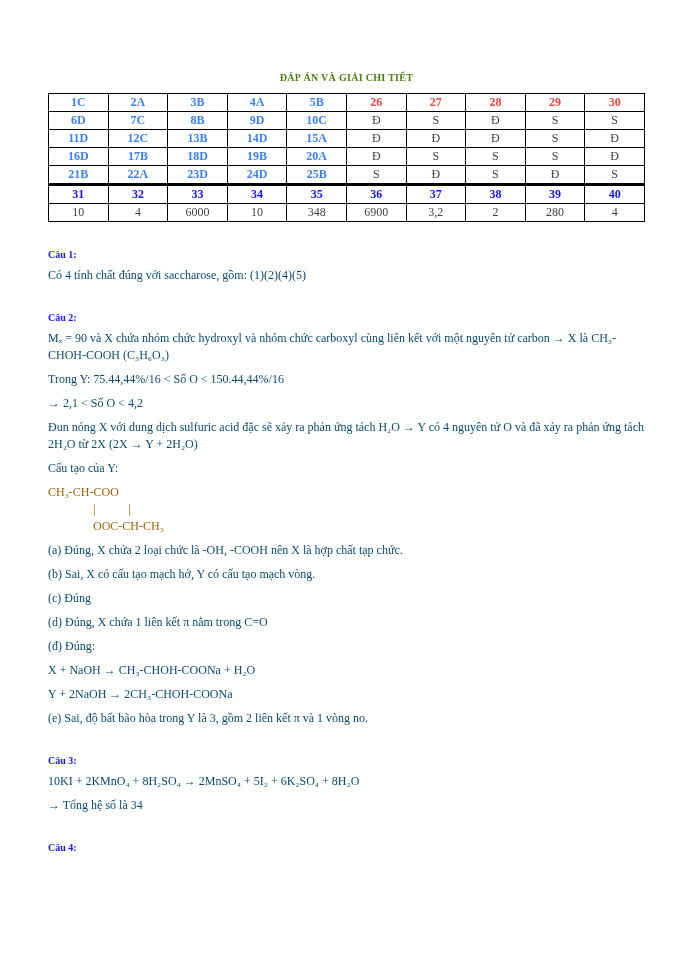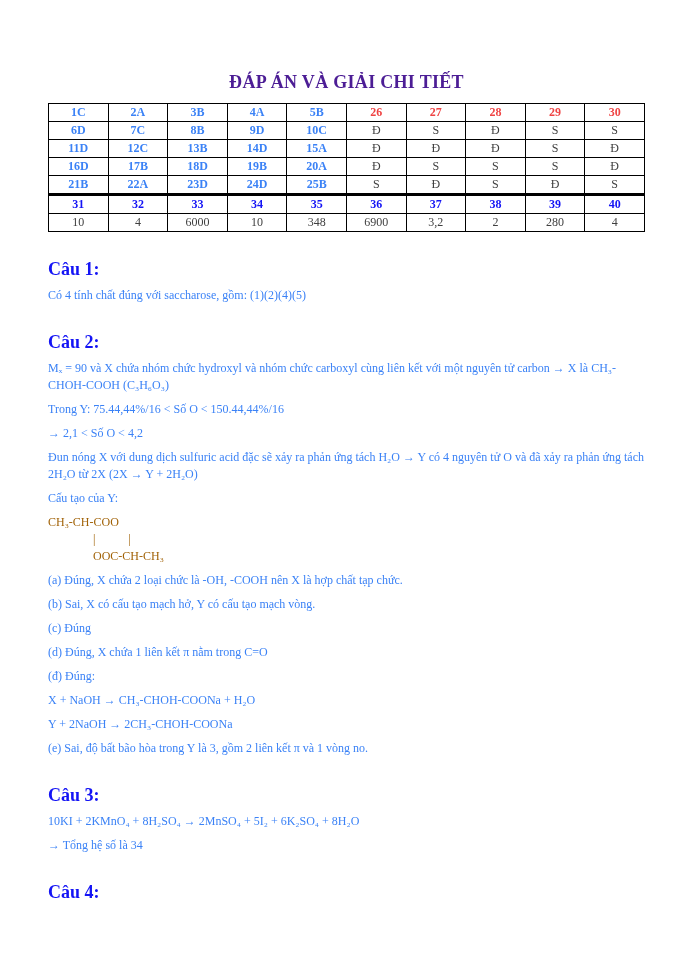--- a/index.html
+++ b/index.html
@@ -12,23 +12,23 @@
     box-sizing: border-box;
     padding: 72px 48px 0 48px;
     font-family: "Liberation Serif", "DejaVu Serif", serif;
     color: #3a3a3a;
     font-size: 12px;
     overflow: hidden;
   }
   h1.doc-title {
     margin: 0 0 10px 0;
     text-align: center;
-    font-size: 18px;
+    font-size: 10px;
     font-weight: bold;
-    color: #4c1d95;
+    color: #4d7c0f;
     letter-spacing: 0.3px;
   }
   table.answers {
     width: 100%;
     border-collapse: collapse;
     border: 1.5px solid #000;
     table-layout: fixed;
   }
   table.answers td {
     border: 1px solid #000;
@@ -40,30 +40,30 @@
     line-height: 1.1;
   }
   tr.thick-top td { border-top: 3px solid #000; }
   td.c-bold  { font-weight: bold; color: #3b82f6; }
   td.c-green { font-weight: bold; color: #ef4444; }
   td.c-blue  { font-weight: bold; color: #1414f5; }
   td.c-plain { font-weight: normal; color: #3f3f3f; }
   #solutions section { margin: 0; }
   h2.q-heading {
     margin: 28px 0 6px 0;
-    font-size: 18px;
+    font-size: 10px;
     font-weight: bold;
     color: #1414f5;
   }
   #solutions section:first-child h2.q-heading { margin-top: 27px; }
   #solutions p {
     margin: 7px 0;
     line-height: 17px;
     font-size: 12px;
-    color: #3b82f6;
+    color: #0c4a6e;
   }
   .formula {
     margin: 7px 0;
     line-height: 17px;
     font-size: 12px;
     white-space: pre;
     color: #a16207;
   }
 </style>
 </head>

